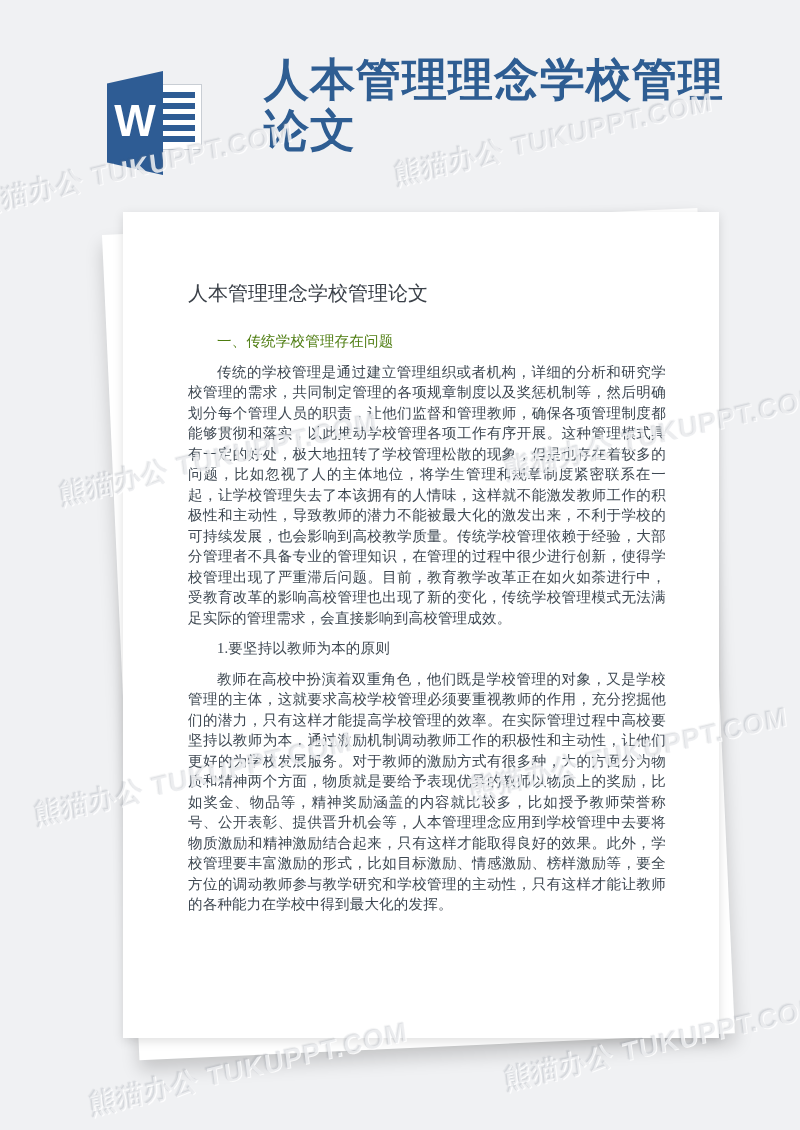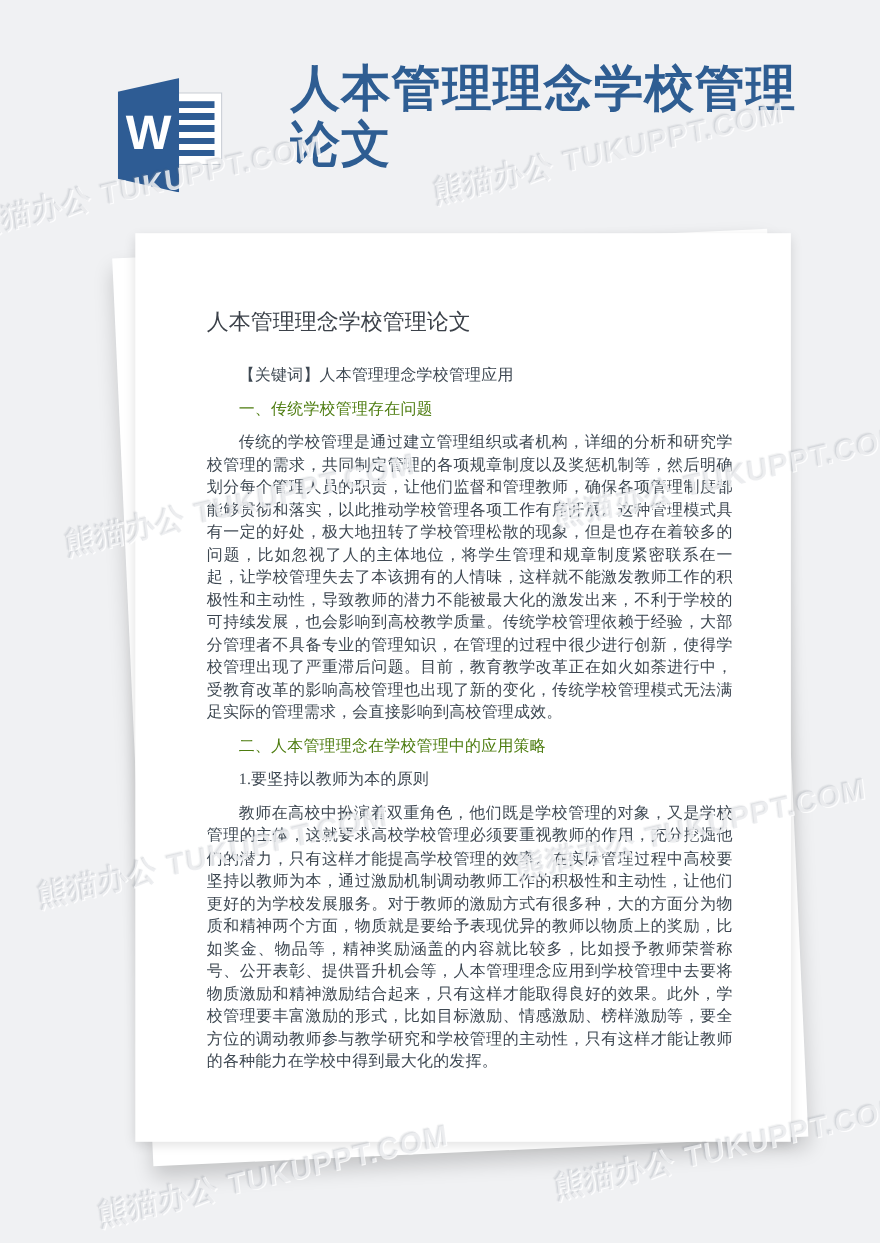--- a/index.html
+++ b/index.html
@@ -84,24 +84,22 @@
     <div class="word-panel">
       <span>W</span>
     </div>
   </div>
   <div class="main-title">人本管理理念学校管理论文</div>
 
   <div class="sheet-back"></div>
   <div class="sheet">
     <h1 class="doc-title">人本管理理念学校管理论文</h1>
     <div id="doc-body">
-        <p class="doc-block keywords">【关键词】人本管理理念学校管理应用</p>
         <p class="doc-block heading">一、传统学校管理存在问题</p>
         <p class="doc-block paragraph">传统的学校管理是通过建立管理组织或者机构，详细的分析和研究学校管理的需求，共同制定管理的各项规章制度以及奖惩机制等，然后明确划分每个管理人员的职责，让他们监督和管理教师，确保各项管理制度都能够贯彻和落实，以此推动学校管理各项工作有序开展。这种管理模式具有一定的好处，极大地扭转了学校管理松散的现象，但是也存在着较多的问题，比如忽视了人的主体地位，将学生管理和规章制度紧密联系在一起，让学校管理失去了本该拥有的人情味，这样就不能激发教师工作的积极性和主动性，导致教师的潜力不能被最大化的激发出来，不利于学校的可持续发展，也会影响到高校教学质量。传统学校管理依赖于经验，大部分管理者不具备专业的管理知识，在管理的过程中很少进行创新，使得学校管理出现了严重滞后问题。目前，教育教学改革正在如火如荼进行中，受教育改革的影响高校管理也出现了新的变化，传统学校管理模式无法满足实际的管理需求，会直接影响到高校管理成效。</p>
-        <p class="doc-block heading">二、人本管理理念在学校管理中的应用策略</p>
         <p class="doc-block subheading">1.要坚持以教师为本的原则</p>
         <p class="doc-block paragraph">教师在高校中扮演着双重角色，他们既是学校管理的对象，又是学校管理的主体，这就要求高校学校管理必须要重视教师的作用，充分挖掘他们的潜力，只有这样才能提高学校管理的效率。在实际管理过程中高校要坚持以教师为本，通过激励机制调动教师工作的积极性和主动性，让他们更好的为学校发展服务。对于教师的激励方式有很多种，大的方面分为物质和精神两个方面，物质就是要给予表现优异的教师以物质上的奖励，比如奖金、物品等，精神奖励涵盖的内容就比较多，比如授予教师荣誉称号、公开表彰、提供晋升机会等，人本管理理念应用到学校管理中去要将物质激励和精神激励结合起来，只有这样才能取得良好的效果。此外，学校管理要丰富激励的形式，比如目标激励、情感激励、榜样激励等，要全方位的调动教师参与教学研究和学校管理的主动性，只有这样才能让教师的各种能力在学校中得到最大化的发挥。</p>
       </div>
   </div>
 
   <div class="watermark-layer" id="watermark-layer">
       <div class="wm" style="left: -30px; top: 150px;">熊猫办公 TUKUPPT.COM</div>
       <div class="wm" style="left: 390px; top: 120px;">熊猫办公 TUKUPPT.COM</div>
       <div class="wm" style="left: 55px; top: 440px;">熊猫办公 TUKUPPT.COM</div>
       <div class="wm" style="left: 500px; top: 415px;">熊猫办公 TUKUPPT.COM</div>

